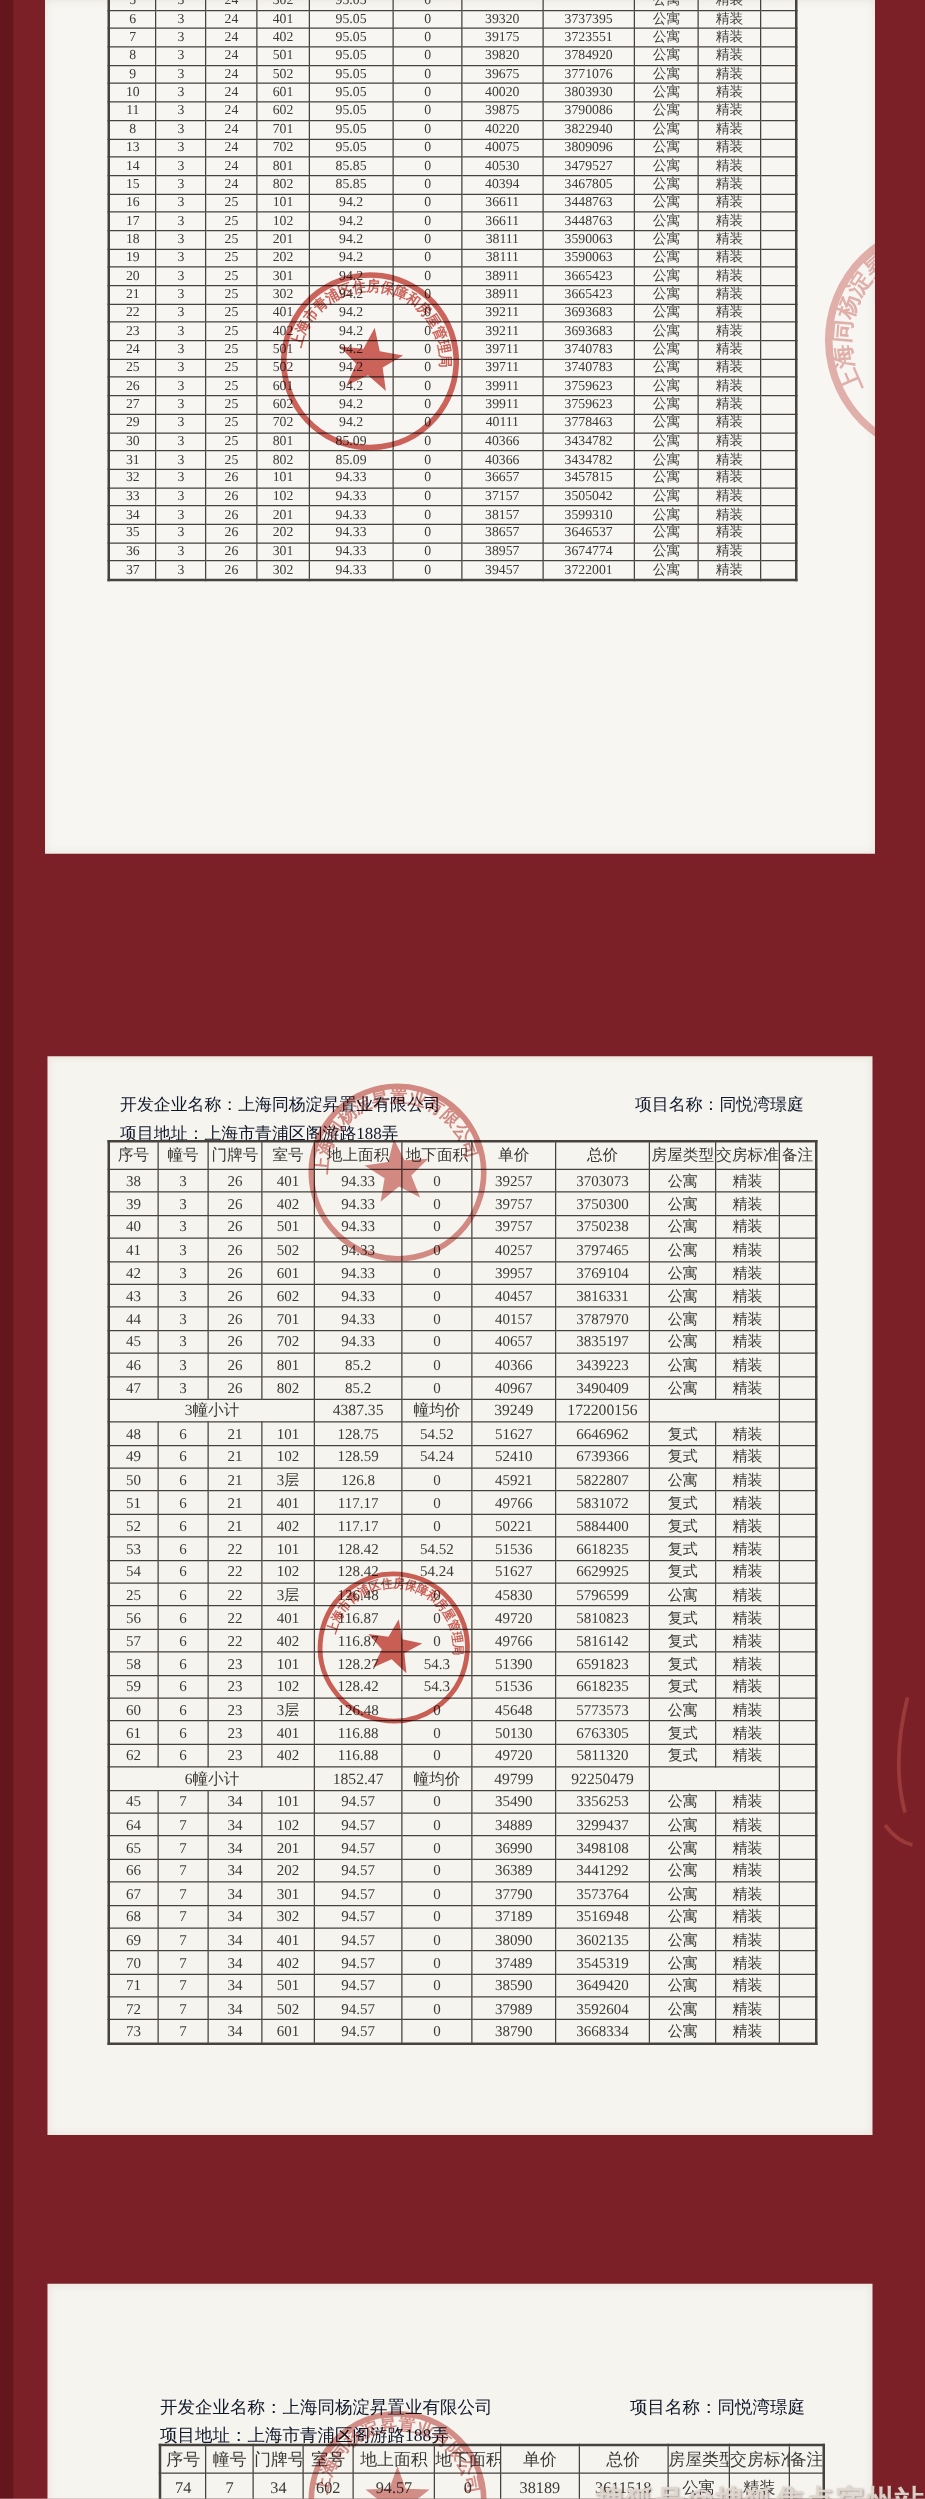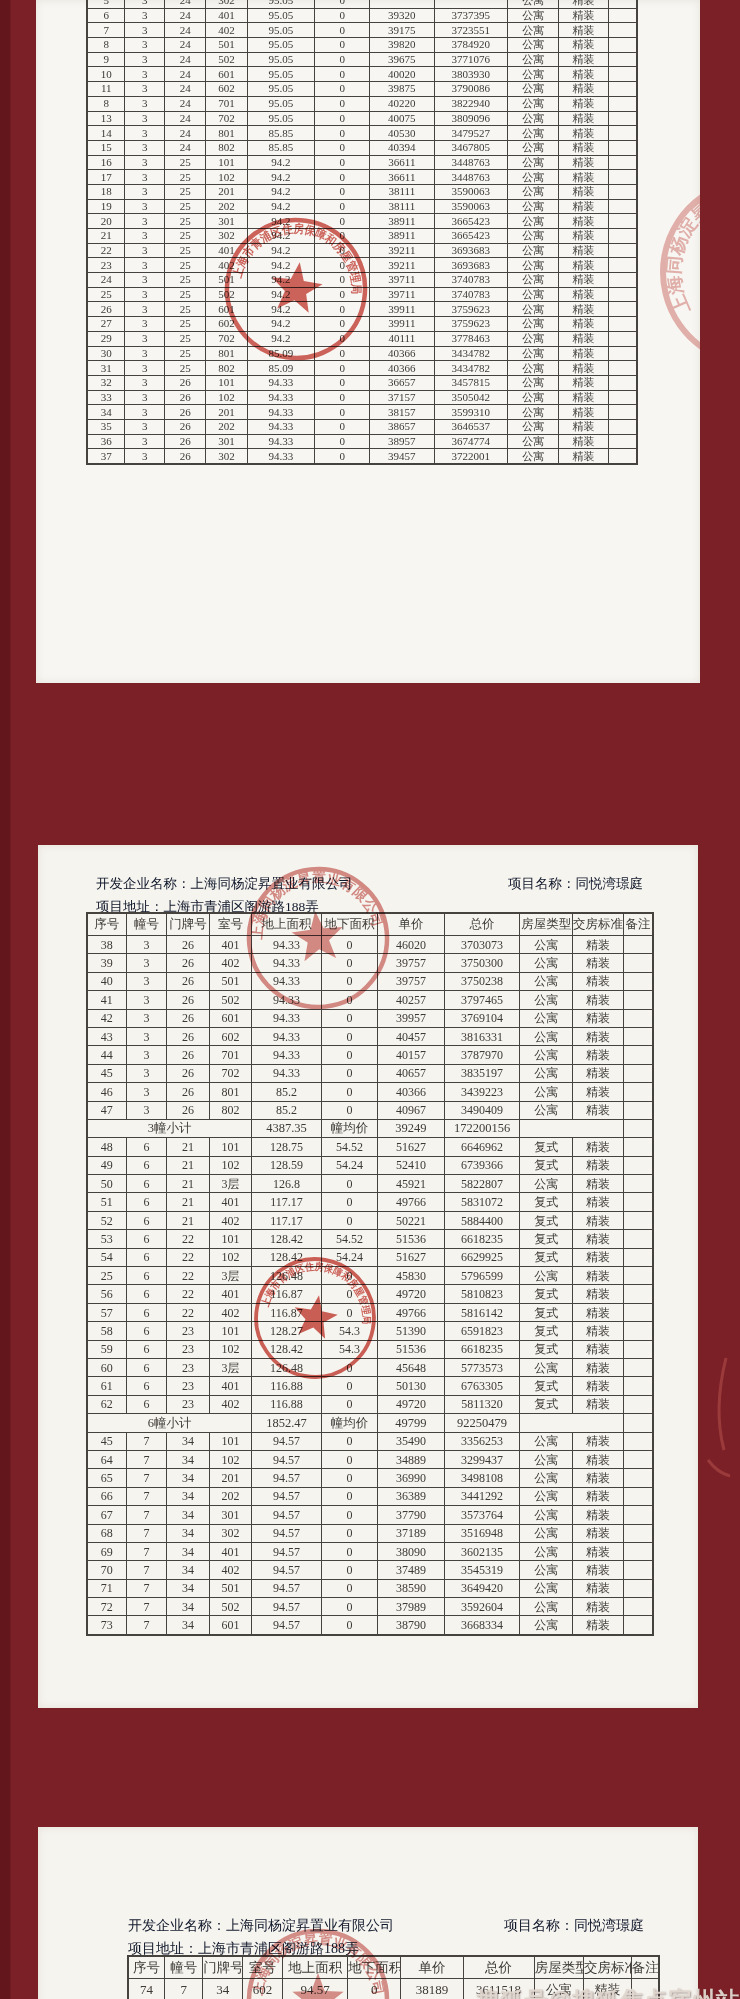--- a/index.html
+++ b/index.html
@@ -551,21 +551,21 @@
           <td>交房标准</td>
           <td>备注</td>
         </tr>
         <tr>
           <td>38</td>
           <td>3</td>
           <td>26</td>
           <td>401</td>
           <td>94.33</td>
           <td>0</td>
-          <td>46020</td>
+          <td>39257</td>
           <td>3703073</td>
           <td>公寓</td>
           <td>精装</td>
           <td></td>
         </tr>
         <tr>
           <td>39</td>
           <td>3</td>
           <td>26</td>
           <td>402</td>

